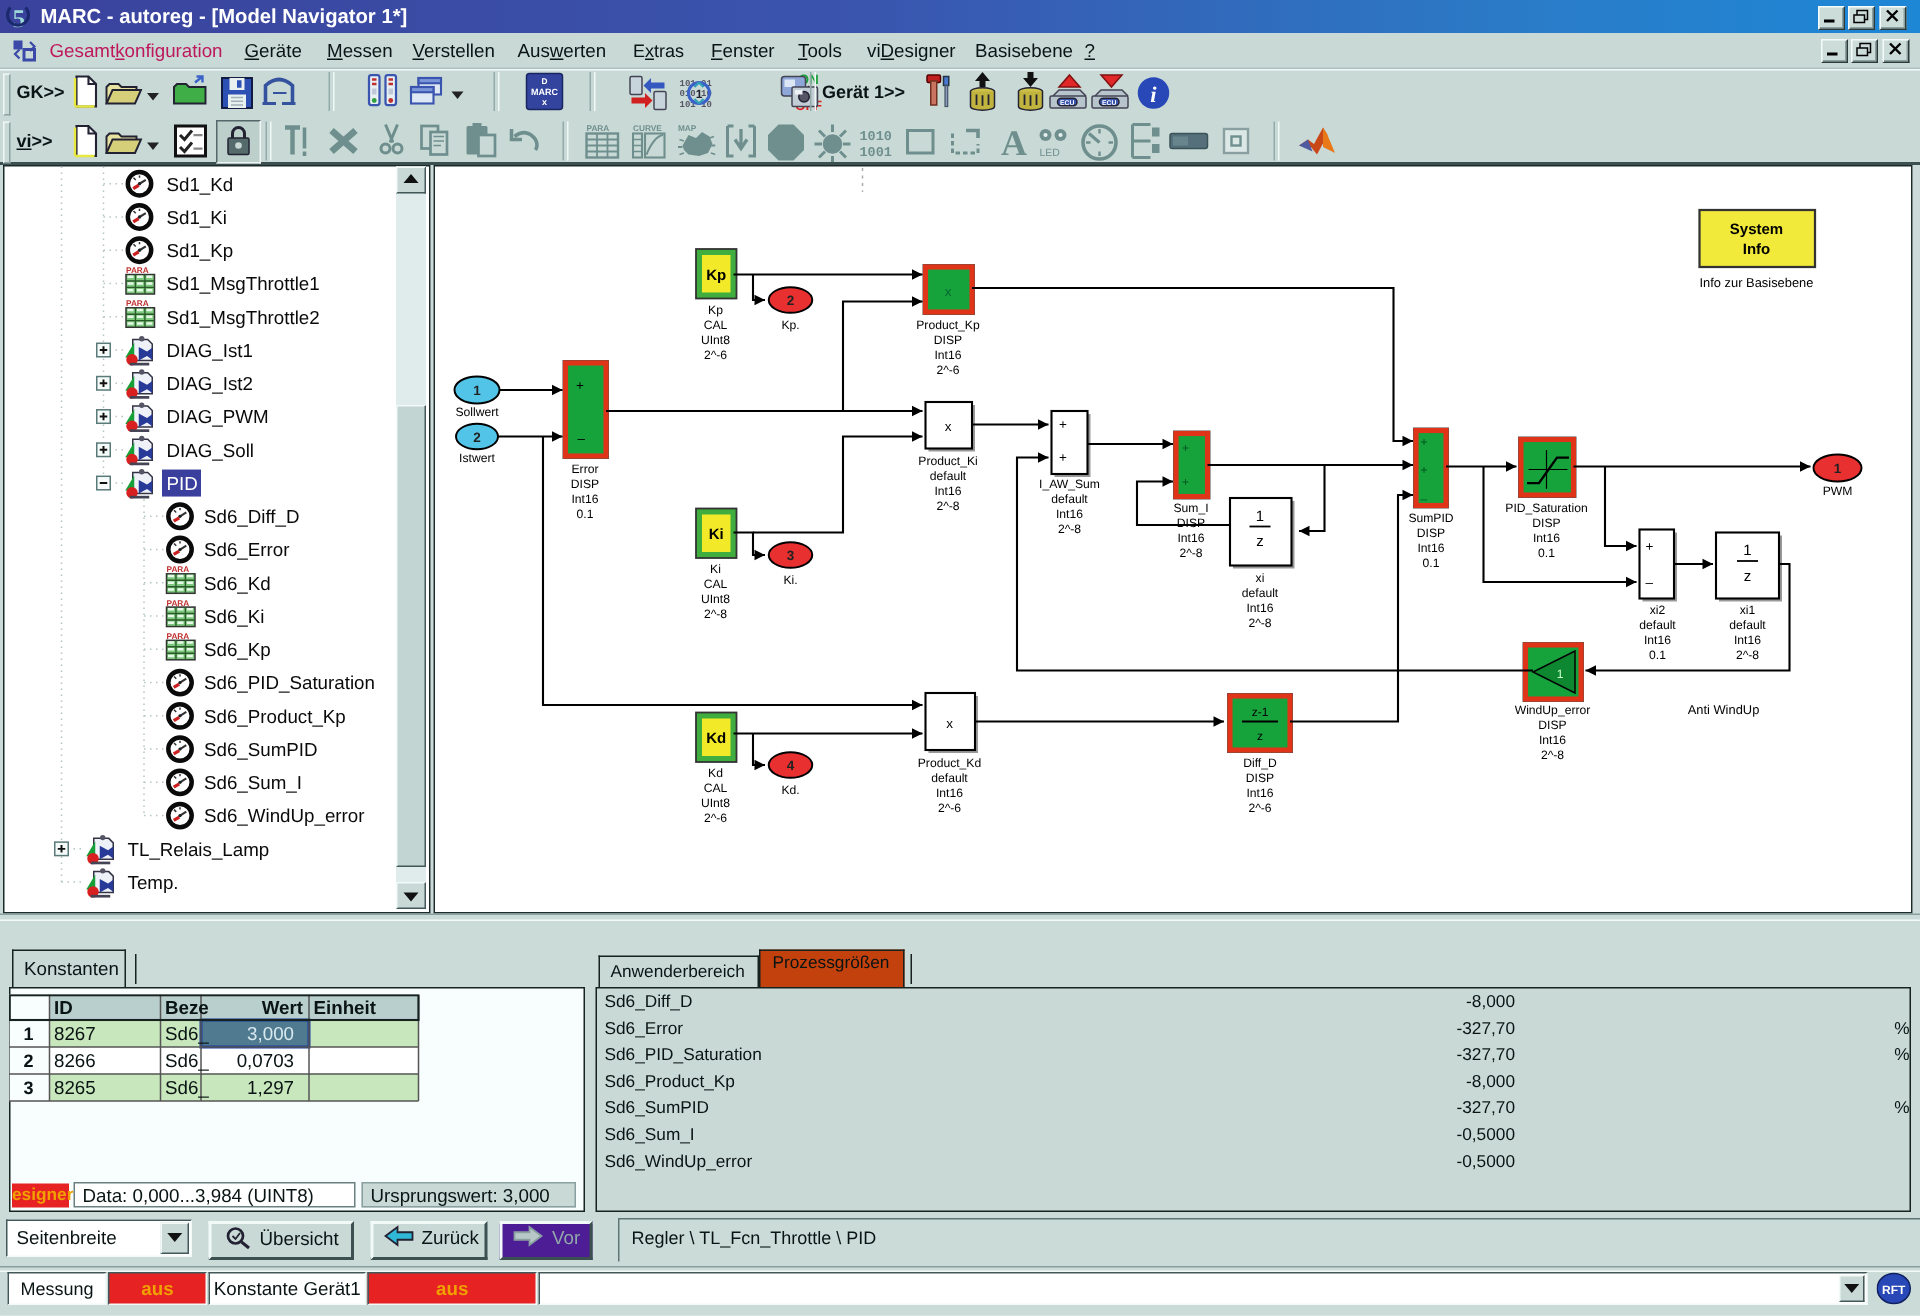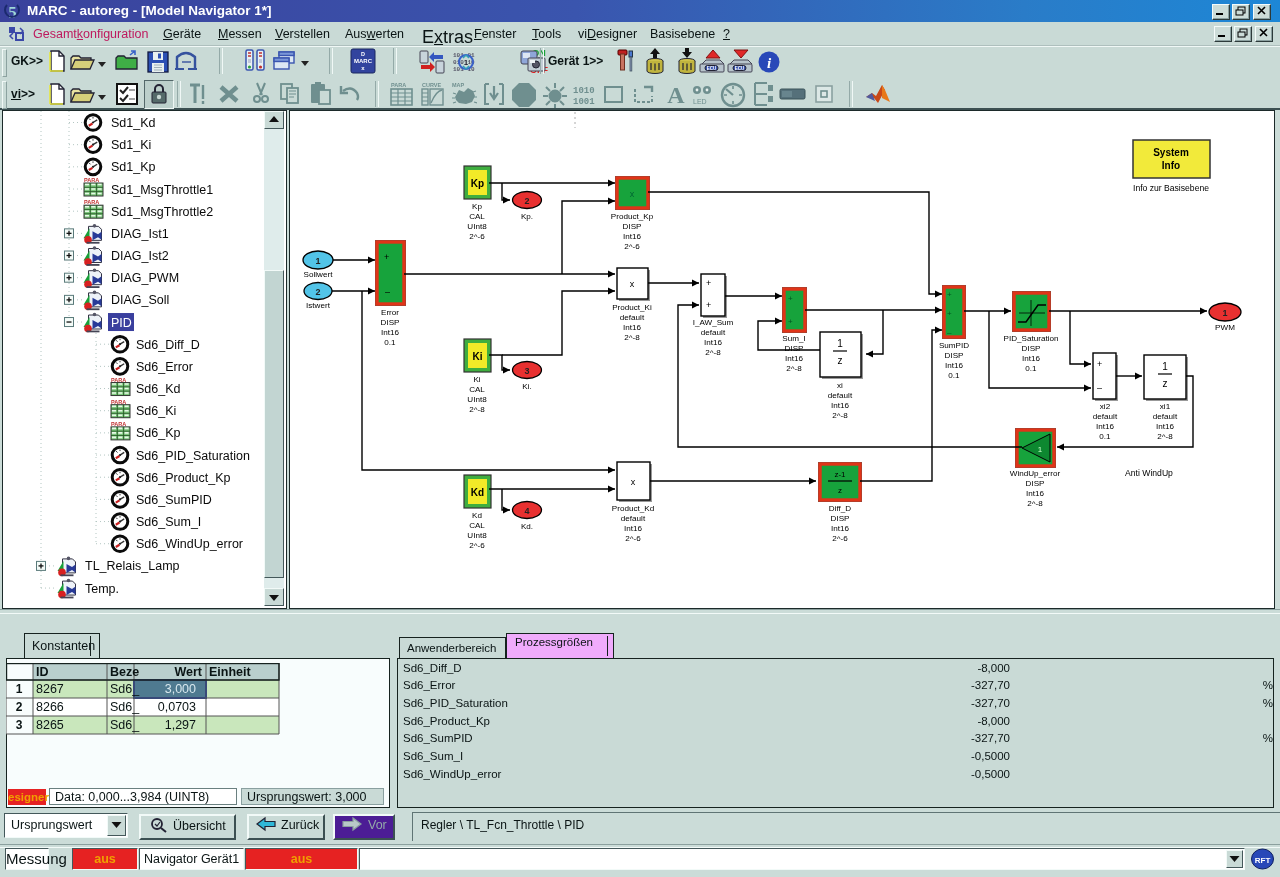--- a/index.html
+++ b/index.html
@@ -31,21 +31,21 @@
         <path d="M2 2 l6 0 0 6 -6 0 z" fill="#3b49a8"></path>
         <path d="M9 8 l7 0 0 7 -7 0 z" fill="none" stroke="#3b49a8" stroke-width="2"></path>
         <path d="M13 3 l3 3 -3 3" fill="none" stroke="#3b49a8" stroke-width="1.5"></path>
         <path d="M6 14 l-3 -3 3 -3" fill="none" stroke="#3b49a8" stroke-width="1.5"></path>
       </svg></div>
 <div class="abs" style="left:33px;top:27px;font-size:12.5px;color:#be185d;">Gesamt<u>k</u>onfiguration</div>
 <div class="abs" style="left:163px;top:27px;font-size:12.5px;color:#0a1414;"><u>G</u>eräte</div>
 <div class="abs" style="left:218px;top:27px;font-size:12.5px;color:#0a1414;"><u>M</u>essen</div>
 <div class="abs" style="left:275px;top:27px;font-size:12.5px;color:#0a1414;"><u>V</u>erstellen</div>
 <div class="abs" style="left:345px;top:27px;font-size:12.5px;color:#0a1414;">Aus<u>w</u>erten</div>
-<div class="abs" style="left:422px;top:27px;font-size:18px;color:#0a1414;">E<u>x</u>tras</div>
+<div class="abs" style="left:422px;top:27px;font-size:12px;color:#0a1414;">E<u>x</u>tras</div>
 <div class="abs" style="left:474px;top:27px;font-size:12.5px;color:#0a1414;"><u>F</u>enster</div>
 <div class="abs" style="left:532px;top:27px;font-size:12.5px;color:#0a1414;"><u>T</u>ools</div>
 <div class="abs" style="left:578px;top:27px;font-size:12.5px;color:#0a1414;">vi<u>D</u>esigner</div>
 <div class="abs" style="left:650px;top:27px;font-size:12.5px;color:#0a1414;">Basisebene</div>
 <div class="abs" style="left:723px;top:27px;font-size:12.5px;color:#0a1414;"><u>?</u></div>
 <div class="abs" style="left:1214px;top:26px;width:60px;">
       <div class="wbtn" style="margin-right:2px;"><svg width="14" height="12">
           <rect x="2" y="8" width="7" height="2" fill="#000"></rect>
         </svg></div>
       <div class="wbtn" style="margin-right:3px;"><svg width="14" height="12">
@@ -748,21 +748,21 @@
       <path d="M1186 376 L1193 376 L1193 447 L1057 447" fill="none" stroke="#000" stroke-width="1.4"></path>
       <path d="M1057 447 l7 -3.5 v7 z" fill="#000"></path>
       <path d="M489 489 L615 489" fill="none" stroke="#000" stroke-width="1.4"></path>
       <path d="M615 489 l-7 -3.5 v7 z" fill="#000"></path>
       <path d="M502 489 L502 510 L510 510" fill="none" stroke="#000" stroke-width="1.4"></path>
       <path d="M510 510 l-7 -3.5 v7 z" fill="#000"></path>
       <path d="M650 481 L816 481" fill="none" stroke="#000" stroke-width="1.4"></path>
       <path d="M816 481 l-7 -3.5 v7 z" fill="#000"></path>
     </svg>
 <div class="abs" style="left:0;top:609px;width:1280px;height:3px;border-top:1px solid #8ba09e;border-bottom:1px solid #f2faf8;"></div>
-<div class="abs" style="left:8px;top:633px;width:76px;height:25px;background:#c9dad6;border:1px solid #16221f;border-bottom:none;font-size:12.5px;color:#0a1414;padding-left:7px;line-height:25px;box-sizing:border-box;margin-left:16px;">Konstanten</div>
+<div class="abs" style="left:8px;top:633px;width:76px;height:25px;background:#c9dad6;border:1px solid #16221f;border-bottom:none;font-size:12.5px;color:#0a1414;padding-left:7px;line-height:25px;box-sizing:border-box;">Konstanten</div>
 <div class="abs" style="left:90px;top:636px;width:1px;height:20px;background:#16221f;"></div>
 <div class="abs" style="left:6px;top:658px;width:384px;height:150px;background:#f8fdfd;border:1px solid #16221f;box-sizing:border-box;"></div>
 <svg class="abs" style="left:6px;top:663px;" width="290" height="72" viewBox="0 0 290 72">
       <rect x="0" y="0" width="273" height="17" fill="#b9cfcd"></rect>
       <rect x="0" y="0" width="27" height="71" fill="#f8fdfd"></rect>
       <rect x="27" y="17" width="246" height="18" fill="#c9e7bc"></rect>
       <rect x="27" y="35" width="246" height="18" fill="#ffffff"></rect>
       <rect x="27" y="53" width="246" height="18" fill="#c9e7bc"></rect>
       <rect x="128" y="17" width="72" height="18" fill="#4f7a90" stroke="#1d3f9e" stroke-width="2"></rect>
       <g stroke="#555">
@@ -795,21 +795,21 @@
       <text x="190" y="48" font-size="12.5" fill="#0a1414" text-anchor="end" font-family="Liberation Sans">0,0703</text>
       <text x="13" y="66" font-size="12" font-weight="bold" fill="#0a1414" text-anchor="middle" font-family="Liberation Sans">3</text>
       <text x="30" y="66" font-size="12.5" fill="#0a1414" font-family="Liberation Sans">8265</text>
       <text x="104" y="66" font-size="12.5" fill="#0a1414" font-family="Liberation Sans">Sd6_</text>
       <text x="190" y="66" font-size="12.5" fill="#0a1414" text-anchor="end" font-family="Liberation Sans">1,297</text>
     </svg>
 <div class="abs" style="left:8px;top:789px;width:38px;height:16px;background:#e62222;color:#f0a000;font:bold 11.5px 'Liberation Sans';text-align:center;line-height:16px;">esigner</div>
 <div class="abs" style="left:49px;top:788px;width:188px;height:17px;background:#fff;border:1px solid #6a8080;font-size:12.5px;color:#0a1414;line-height:17px;padding-left:5px;box-sizing:border-box;">Data: 0,000...3,984 (UINT8)</div>
 <div class="abs" style="left:241px;top:788px;width:143px;height:17px;background:#c9dad6;border:1px solid #8aa0a0;font-size:12.5px;color:#0a1414;line-height:17px;padding-left:5px;box-sizing:border-box;">Ursprungswert: 3,000</div>
 <div class="abs" style="left:399px;top:637px;width:107px;height:21px;background:#c9dad6;border:1px solid #16221f;border-bottom:none;font-size:11.5px;color:#0a1414;padding:4px 0 0 7px;box-sizing:border-box;">Anwenderbereich</div>
-<div class="abs" style="left:506px;top:633px;width:108px;height:25px;background:#f0abfc;border:1px solid #16221f;border-bottom:none;font-size:11.5px;color:#0a1414;padding:2px 0 0 8px;box-sizing:border-box;">Prozessgrößen</div>
+<div class="abs" style="left:506px;top:633px;width:97px;height:25px;background:#c2410c;border:1px solid #16221f;border-bottom:none;font-size:11.5px;color:#0a1414;padding:2px 0 0 8px;box-sizing:border-box;">Prozessgrößen</div>
 <div class="abs" style="left:607px;top:636px;width:1px;height:20px;background:#16221f;"></div>
 <div class="abs" style="left:397px;top:658px;width:877px;height:150px;background:#c9dad6;border:1px solid #16221f;box-sizing:border-box;"></div>
 <svg class="abs" style="left:397px;top:658px;" width="876" height="148" viewBox="0 0 876 148">
       <text x="6" y="13.5" font-size="11.5" fill="#0a1414" font-family="Liberation Sans">Sd6_Diff_D</text>
       <text x="613" y="13.5" font-size="11.5" fill="#0a1414" text-anchor="end" font-family="Liberation Sans">-8,000</text>
       <text x="6" y="31.2" font-size="11.5" fill="#0a1414" font-family="Liberation Sans">Sd6_Error</text>
       <text x="613" y="31.2" font-size="11.5" fill="#0a1414" text-anchor="end" font-family="Liberation Sans">-327,70</text>
       <text x="876" y="31.2" font-size="11.5" fill="#0a1414" text-anchor="end" font-family="Liberation Sans">%</text>
       <text x="6" y="48.9" font-size="11.5" fill="#0a1414" font-family="Liberation Sans">Sd6_PID_Saturation</text>
       <text x="613" y="48.9" font-size="11.5" fill="#0a1414" text-anchor="end" font-family="Liberation Sans">-327,70</text>
@@ -817,41 +817,41 @@
       <text x="6" y="66.6" font-size="11.5" fill="#0a1414" font-family="Liberation Sans">Sd6_Product_Kp</text>
       <text x="613" y="66.6" font-size="11.5" fill="#0a1414" text-anchor="end" font-family="Liberation Sans">-8,000</text>
       <text x="6" y="84.3" font-size="11.5" fill="#0a1414" font-family="Liberation Sans">Sd6_SumPID</text>
       <text x="613" y="84.3" font-size="11.5" fill="#0a1414" text-anchor="end" font-family="Liberation Sans">-327,70</text>
       <text x="876" y="84.3" font-size="11.5" fill="#0a1414" text-anchor="end" font-family="Liberation Sans">%</text>
       <text x="6" y="102.0" font-size="11.5" fill="#0a1414" font-family="Liberation Sans">Sd6_Sum_I</text>
       <text x="613" y="102.0" font-size="11.5" fill="#0a1414" text-anchor="end" font-family="Liberation Sans">-0,5000</text>
       <text x="6" y="119.69999999999999" font-size="11.5" fill="#0a1414" font-family="Liberation Sans">Sd6_WindUp_error</text>
       <text x="613" y="119.69999999999999" font-size="11.5" fill="#0a1414" text-anchor="end" font-family="Liberation Sans">-0,5000</text>
     </svg>
-<div class="abs" style="left:4px;top:813px;width:124px;height:25px;background:#fff;border:1px solid;border-color:#44585a #f2faf8 #f2faf8 #44585a;box-sizing:border-box;font-size:12.5px;color:#0a1414;line-height:23px;padding-left:6px;">Ursprungswert</div>
+<div class="abs" style="left:4px;top:813px;width:124px;height:25px;background:#fff;border:1px solid;border-color:#44585a #f2faf8 #f2faf8 #44585a;box-sizing:border-box;font-size:12.5px;color:#0a1414;line-height:23px;padding-left:6px;">Seitenbreite</div>
 <div class="abs" style="left:107px;top:815px;width:19px;height:21px;background:#c9dad6;border:1px solid;border-color:#f2faf8 #44585a #44585a #f2faf8;box-sizing:border-box;"><svg width="17" height="19">
         <path d="M8.5 12 l5 -6 h-10 z" fill="#111"></path>
       </svg></div>
 <div class="abs" style="left:139px;top:814px;width:97px;height:26px;background:#c9dad6;border:2px solid;border-color:#f2faf8 #3c5052 #3c5052 #f2faf8;box-sizing:border-box;font-size:12.5px;color:#0a1414;"><svg width="20" height="18" style="vertical-align:-4px;margin:0 4px 0 8px;">
         <circle cx="8" cy="8" r="5" fill="none" stroke="#223" stroke-width="1.8"></circle>
         <path d="M12 12 l5 4" stroke="#223" stroke-width="2"></path>
         <path d="M6 8 l2 2 3 -4" stroke="#223" stroke-width="1.2" fill="none"></path>
       </svg>Übersicht</div>
 <div class="abs" style="left:247px;top:814px;width:78px;height:26px;background:#c9dad6;border:2px solid;border-color:#f2faf8 #3c5052 #3c5052 #f2faf8;box-sizing:border-box;font-size:12.5px;color:#0a1414;"><svg width="22" height="16" style="vertical-align:-3px;margin:0 4px 0 6px;">
         <path d="M2 8 l8 -6 v3.5 h10 v5 h-10 v3.5 z" fill="#30b8d8" stroke="#223" stroke-width="1.2"></path>
       </svg>Zurück</div>
 <div class="abs" style="left:333px;top:814px;width:62px;height:26px;background:#4c1d95;border:2px solid;border-color:#f2faf8 #3c5052 #3c5052 #f2faf8;box-sizing:border-box;font-size:12.5px;color:#0a1414;"><svg width="22" height="16" style="vertical-align:-3px;margin:0 5px 0 6px;">
         <path d="M20 8 l-8 -6 v3.5 h-10 v5 h10 v3.5 z" fill="#b8c8c8" stroke="#8aa0a0" stroke-width="1.2"></path>
       </svg><span style="color:#93a9a9;">Vor</span></div>
 <div class="abs" style="left:412px;top:812px;width:868px;height:28px;border-top:1px solid #5f7474;border-left:1px solid #5f7474;"></div>
 <div class="abs" style="left:421px;top:818px;font-size:12px;color:#0a1414;">Regler \ TL_Fcn_Throttle \ PID</div>
 <div class="abs" style="left:0;top:844px;width:1280px;height:2px;border-top:1px solid #8ba09e;border-bottom:1px solid #f2faf8;"></div>
-<div class="abs" style="left:5px;top:848px;width:44px;height:22px;background:#fff;border:1px solid;border-color:#44585a #f2faf8 #f2faf8 #44585a;box-sizing:border-box;font-size:15px;font-weight:normal;color:#0a1414;line-height:20px;text-align:center;">Messung</div>
+<div class="abs" style="left:5px;top:848px;width:66px;height:22px;background:#fff;border:1px solid;border-color:#44585a #f2faf8 #f2faf8 #44585a;box-sizing:border-box;font-size:12px;font-weight:normal;color:#0a1414;line-height:20px;text-align:center;">Messung</div>
 <div class="abs" style="left:72px;top:848px;width:66px;height:22px;background:#e62222;border:1px solid;border-color:#44585a #f2faf8 #f2faf8 #44585a;box-sizing:border-box;font-size:12.5px;font-weight:bold;color:#f0a000;line-height:20px;text-align:center;">aus</div>
-<div class="abs" style="left:139px;top:848px;width:105px;height:22px;background:#fff;border:1px solid;border-color:#44585a #f2faf8 #f2faf8 #44585a;box-sizing:border-box;font-size:12.5px;font-weight:normal;color:#0a1414;line-height:20px;text-align:center;">Navigator Gerät1</div>
+<div class="abs" style="left:139px;top:848px;width:105px;height:22px;background:#fff;border:1px solid;border-color:#44585a #f2faf8 #f2faf8 #44585a;box-sizing:border-box;font-size:12.5px;font-weight:normal;color:#0a1414;line-height:20px;text-align:center;">Konstante Gerät1</div>
 <div class="abs" style="left:245px;top:848px;width:113px;height:22px;background:#e62222;border:1px solid;border-color:#44585a #f2faf8 #f2faf8 #44585a;box-sizing:border-box;font-size:12.5px;font-weight:bold;color:#f0a000;line-height:20px;text-align:center;">aus</div>
 <div class="abs" style="left:359px;top:848px;width:886px;height:22px;background:#fff;border:1px solid;border-color:#44585a #f2faf8 #f2faf8 #44585a;box-sizing:border-box;font-size:12.5px;font-weight:normal;color:#0a1414;line-height:20px;text-align:center;"></div>
 <div class="abs" style="left:1226px;top:850px;width:17px;height:18px;background:#c9dad6;border:1px solid;border-color:#f2faf8 #44585a #44585a #f2faf8;box-sizing:border-box;"><svg width="15" height="16">
         <path d="M7.5 11 l5 -6 h-10 z" fill="#111"></path>
       </svg></div>
 <div class="abs" style="left:1251px;top:848px;width:23px;height:22px;"><svg width="23" height="22">
         <ellipse cx="11.5" cy="11" rx="11" ry="10" fill="#2848b8" stroke="#102060"></ellipse>
         <text x="11.5" y="14.5" font-size="8" font-weight="bold" fill="#fff" text-anchor="middle" font-family="Liberation Sans">RFT</text>
       </svg></div>
 </div>

